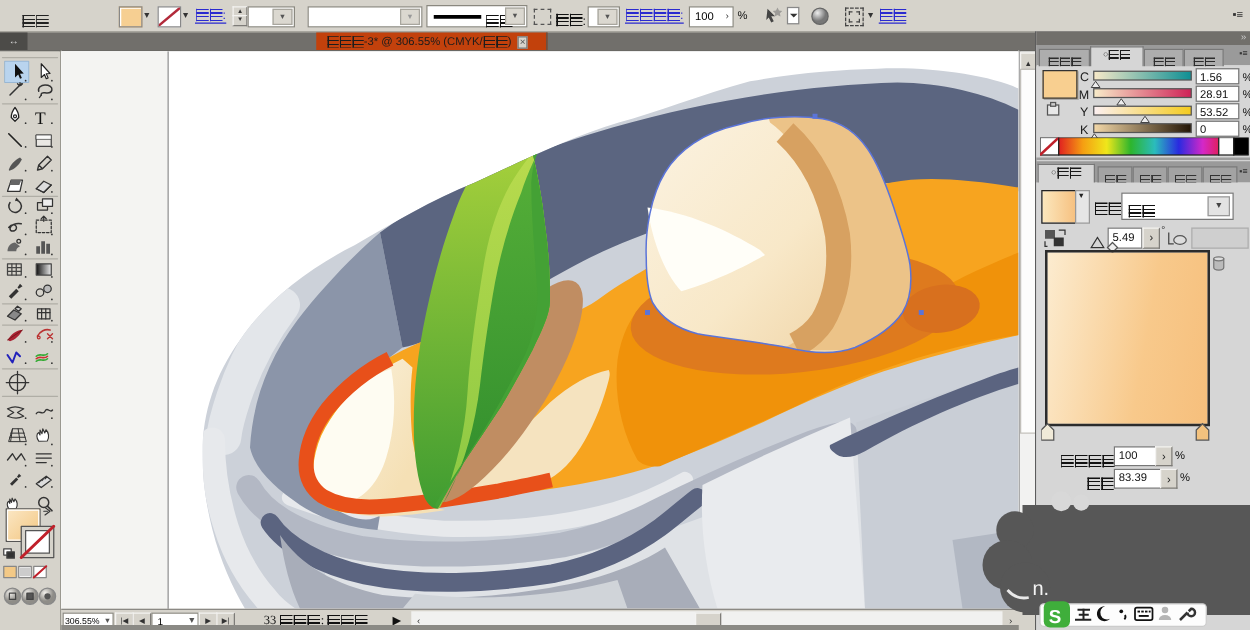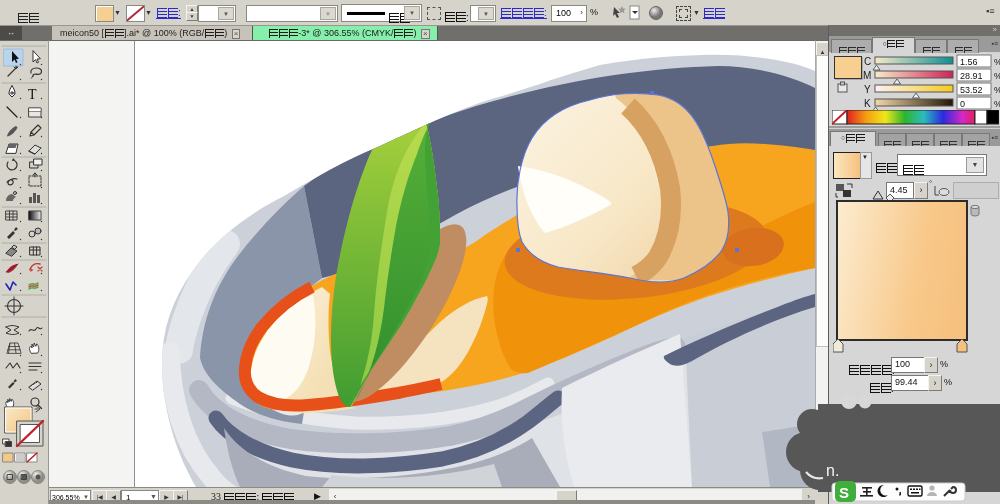--- a/index.html
+++ b/index.html
@@ -82,25 +82,21 @@
   <div class="abs" style="left:676px;top:6px;width:13px;height:13px;border:1px dashed #444;">
         <div class="abs" style="left:2px;top:2px;width:7px;height:7px;border:1px dashed #444;"></div>
       </div>
   <span class="abs" style="left:693px;top:9px;font-size:7px;color:#333;">▼</span>
   <span class="abs lnk" style="left:703px;top:7px;"><span class="z z10"></span><span class="z z10"></span></span>
   <span class="abs" style="left:986px;top:6px;color:#333;font-size:9px;">▪≡</span>
 </div>
 
 <div class="abs" style="left:0;top:26px;width:1000px;height:14px;background:#716f6b;">
   <div class="abs" style="left:0;top:0;width:22px;height:14px;background:#4c4b48;color:#ddd;font-size:8px;text-align:center;line-height:14px;">↔</div>
-  <div class="abs" style="left:52px;top:0px;width:200px;height:14px;background:#c7c3ba;border-right:1px solid #55544f;color:#1c1c1c;font-size:9px;line-height:14px;white-space:nowrap;">
-   <span style="margin-left:8px;">meicon50 [<span class="z z9"></span><span class="z z9"></span>].ai* @ 100% (RGB/<span class="z z9"></span><span class="z z9"></span>)</span>
-   <span style="font-size:8px;color:#555;border:1px solid #777;background:#d8d5cd;padding:0 1px;margin-left:2px;line-height:8px;display:inline-block;height:8px;">×</span>
-  </div>
-  <div class="abs" style="left:253px;top:0px;width:184px;height:14px;background:#86efac;border-right:1px solid #55544f;color:#1c1c1c;font-size:9px;line-height:14px;white-space:nowrap;text-align:center;">
+  <div class="abs" style="left:253px;top:0px;width:184px;height:14px;background:#c2410c;border-right:1px solid #55544f;color:#1c1c1c;font-size:9px;line-height:14px;white-space:nowrap;">
    <span style="margin-left:8px;"><span class="z z9"></span><span class="z z9"></span><span class="z z9"></span>-3* @ 306.55% (CMYK/<span class="z z9"></span><span class="z z9"></span>)</span>
    <span style="font-size:8px;color:#555;border:1px solid #777;background:#d8d5cd;padding:0 1px;margin-left:2px;line-height:8px;display:inline-block;height:8px;">×</span>
   </div>
 </div>
 
 <div class="abs" id="toolbar" style="left:0;top:40px;width:48px;height:464px;background:#d6d3cb;border-right:1px solid #9a9890;border-top:1px solid #6a6965;">
 <svg width="48" height="464" viewBox="0 0 48 464" id="toolsvg">
 <g stroke-linecap="round" stroke-linejoin="round">
 <line x1="2" y1="5" x2="46" y2="5" stroke="#b0aea6"></line>
 
@@ -528,21 +524,21 @@
 
     <svg class="abs" style="left:6px;top:36px;" width="20" height="18" viewBox="0 0 20 18">
             <rect x="1" y="2" width="8" height="7" fill="#555"></rect>
             <rect x="8" y="8" width="8" height="7" fill="#333"></rect>
             <path d="M12 2 h5 v4 M3 15 h-2 v-4" stroke="#333" fill="none"></path>
           </svg>
     <span class="abs" style="left:43px;top:40px;"><svg width="12" height="10" viewBox="0 0 12 10">
               <path d="M6 1 L11 9 H1 Z" fill="none" stroke="#333"></path>
             </svg></span>
     <div class="abs" style="left:57px;top:36px;width:26px;height:15px;background:#fff;border:1px solid #777;font-size:9px;color:#111;">
-            <span class="abs" style="left:3px;top:2px;">4.45</span>
+            <span class="abs" style="left:3px;top:2px;">5.49</span>
           </div>
     <div class="abs b3" style="left:85px;top:36px;width:12px;height:15px;text-align:center;font-size:9px;color:#222;line-height:15px;">›</div>
     <span class="abs" style="left:100px;top:33px;font-size:8px;color:#333;">°</span>
     <svg class="abs" style="left:104px;top:38px;" width="18" height="14" viewBox="0 0 18 14">
             <path d="M2 2 v9 h4" stroke="#444" fill="none"></path>
             <ellipse cx="11" cy="8" rx="5" ry="3.5" fill="#ddd" stroke="#555"></ellipse>
           </svg>
     <div class="abs" style="left:124px;top:36px;width:44px;height:15px;background:#cfcfcf;border:1px solid #adadad;"></div>
 
     <svg class="abs" style="left:55px;top:47px;" width="12" height="10" viewBox="0 0 12 10">
@@ -561,21 +557,21 @@
     </svg>
 
     <span class="abs" style="left:19px;top:214px;color:#111;"><span class="z z10"></span><span class="z z10"></span><span class="z z10"></span><span class="z z10"></span><span class="txt">:</span></span>
     <div class="abs" style="left:62px;top:211px;width:32px;height:14px;background:#fff;border:1px solid #777;font-size:9px;color:#111;">
             <span class="abs" style="left:3px;top:1px;">100</span>
           </div>
     <div class="abs b3" style="left:95px;top:211px;width:12px;height:14px;text-align:center;font-size:9px;color:#222;line-height:14px;">›</div>
     <span class="abs" style="left:111px;top:213px;font-size:9px;color:#111;">%</span>
     <span class="abs" style="left:40px;top:232px;color:#111;"><span class="z z10"></span><span class="z z10"></span><span class="txt">:</span></span>
     <div class="abs" style="left:62px;top:229px;width:36px;height:14px;background:#fff;border:1px solid #777;font-size:9px;color:#111;">
-            <span class="abs" style="left:3px;top:1px;">99.44</span>
+            <span class="abs" style="left:3px;top:1px;">83.39</span>
           </div>
     <div class="abs b3" style="left:99px;top:229px;width:12px;height:14px;text-align:center;font-size:9px;color:#222;line-height:14px;">›</div>
     <span class="abs" style="left:115px;top:231px;font-size:9px;color:#111;">%</span>
   </div>
   </div>
 </div>
 
 <div class="abs" id="overlays" style="left:0;top:0;width:1000px;height:504px;pointer-events:none;">
 <svg class="abs" style="left:780px;top:385px;" width="220" height="119" viewBox="780 385 220 119">
 

